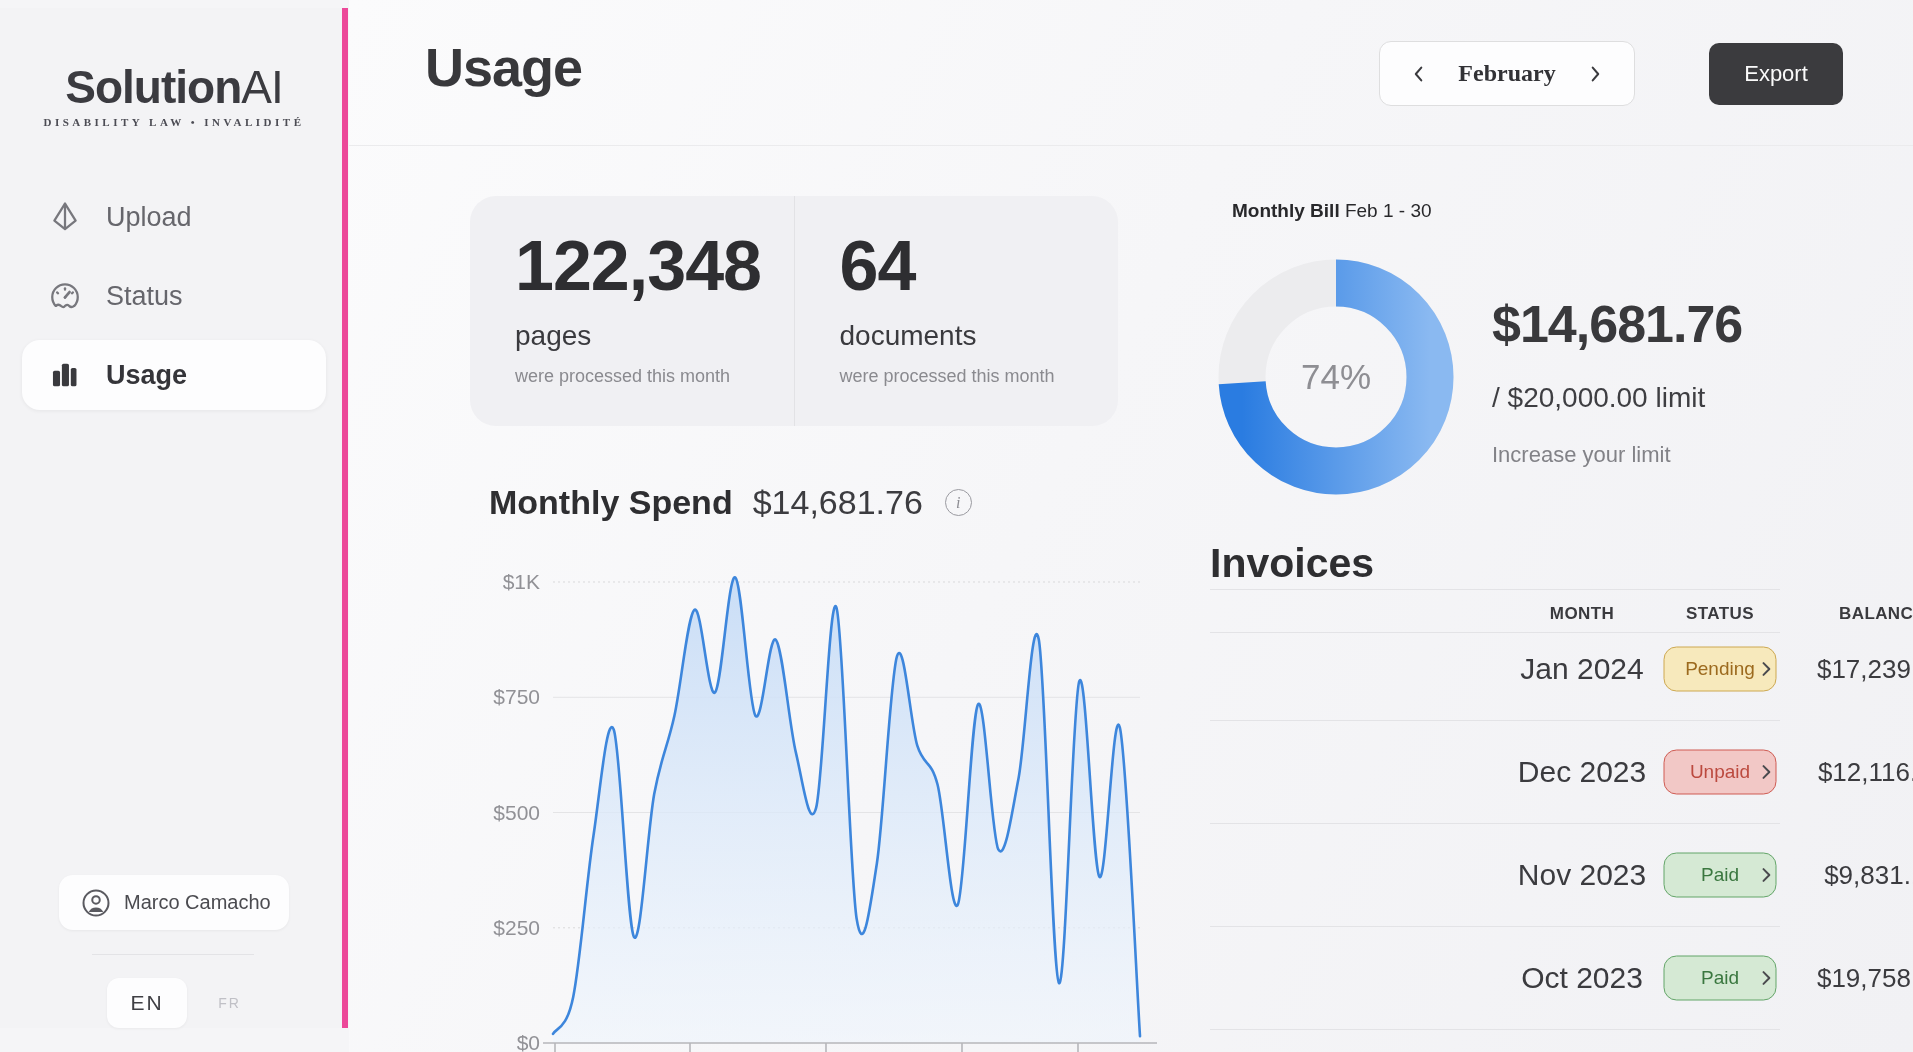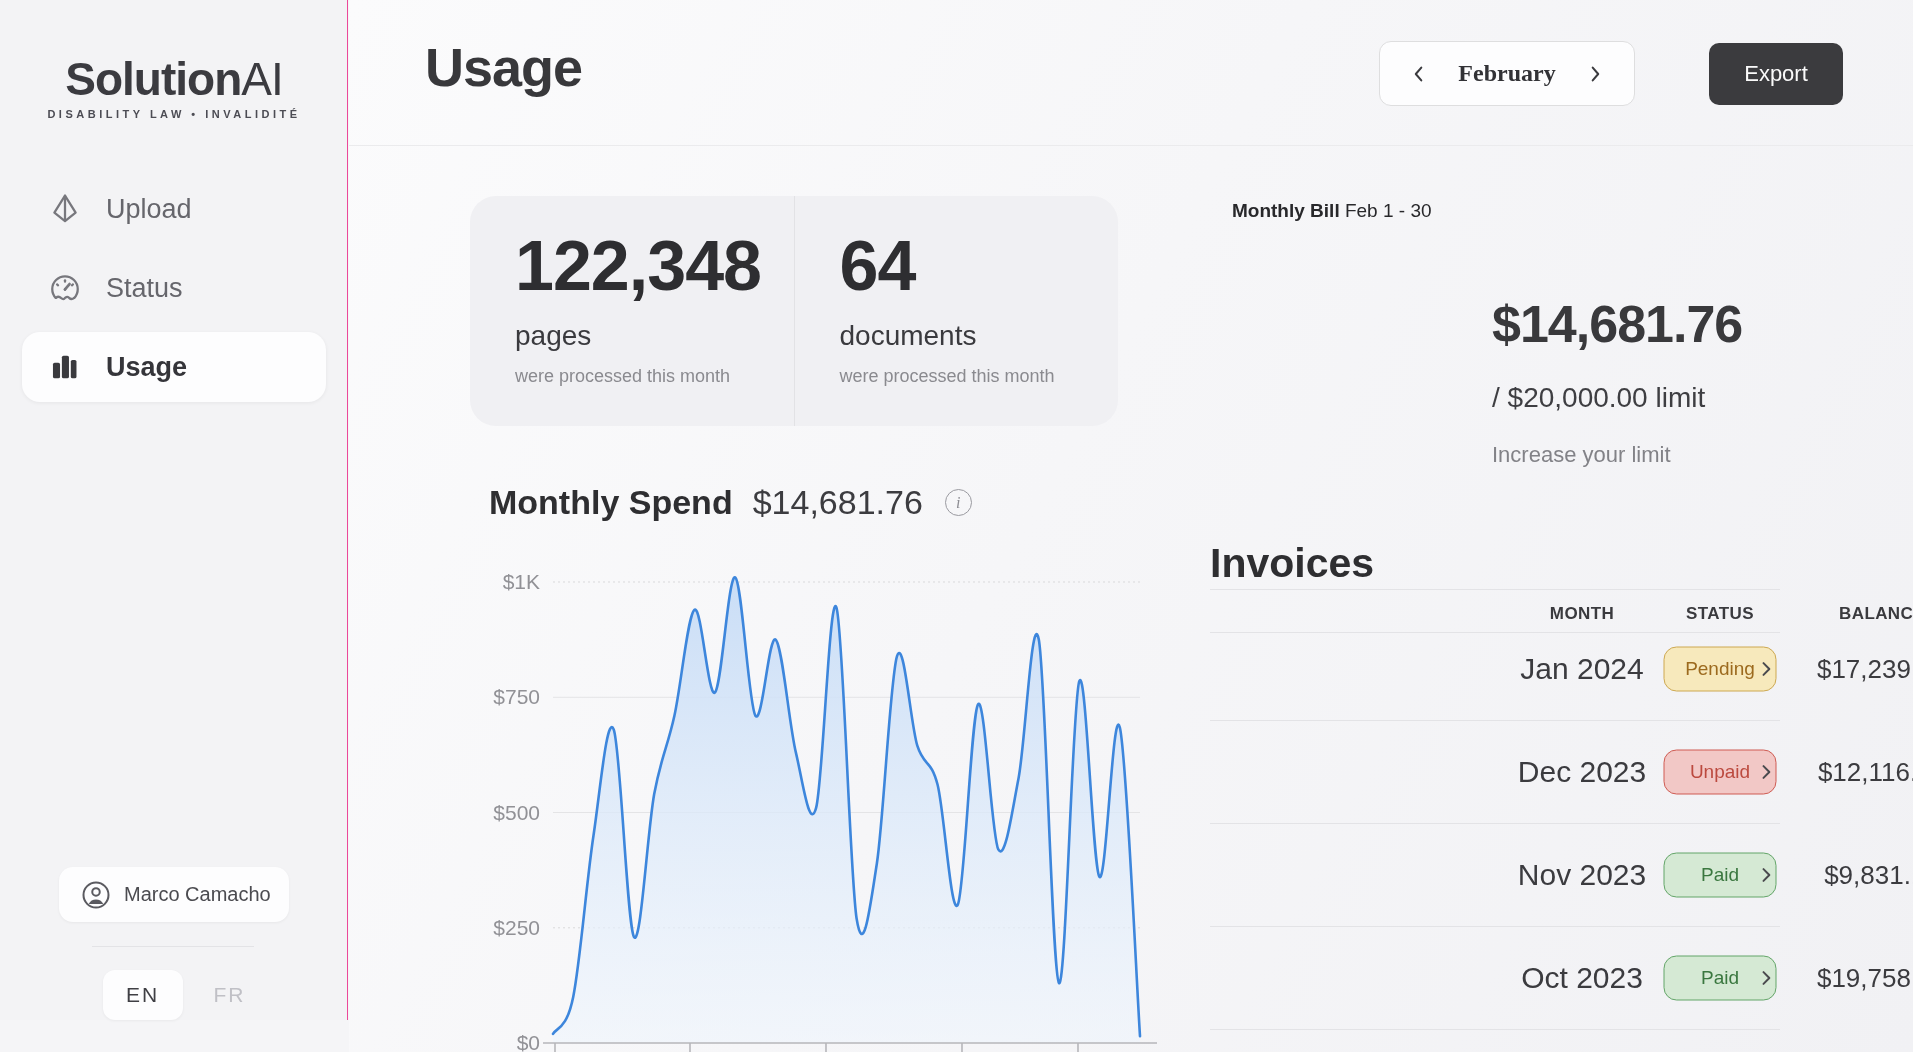--- a/index.html
+++ b/index.html
@@ -1,44 +1,44 @@
 <!DOCTYPE html>
 <html><head>
 <meta charset="utf-8">
 <style>
   * { margin:0; padding:0; box-sizing:border-box; }
   html,body { width:1913px; height:1052px; overflow:hidden;
     font-family:"Liberation Sans", sans-serif; background:#f5f5f7; color:#303032; }
 
   
-  .sidebar { position:absolute; left:0; top:0; width:348px; height:1020px;
-    background:#f3f3f5; border-right:1px solid #ec4899; }
+  .sidebar { position:absolute; left:0; top:8px; width:348px; height:1020px;
+    background:#f3f3f5; border-right:6px solid #ec4899; }
   .logo { position:absolute; left:0; top:52px; width:348px; text-align:center; }
   .logo-main { font-size:46px; letter-spacing:-1px; color:#3b3b40; }
   .logo-main .b { font-weight:800; }
   .logo-main .l { font-weight:300; }
-  .logo-tagline { margin-top:2px; font-size:11px; font-weight:700; letter-spacing:3.5px; color:#4c4c54; }
+  .logo-tagline { margin-top:2px; font-size:11px; font-weight:700; letter-spacing:3.5px; color:#4c4c54;font-family:Liberation Serif, serif; }
 
   .nav { position:absolute; left:0; top:165px; width:348px; }
   .nav-item { position:relative; height:70px; margin:9px 22px; display:flex; align-items:center;
     gap:24px; padding-left:26px; border-radius:18px; color:#66666c; cursor:pointer; }
   .nav-item .nav-label { font-size:27px; font-weight:400; }
   .nav-item.active { background:#fdfdfe; box-shadow:0 1px 4px rgba(0,0,0,0.06); color:#35353a; }
   .nav-item.active .nav-label { font-weight:700; }
   .nav-icon { width:34px; height:34px; flex:0 0 34px; display:flex; align-items:center; justify-content:center; }
 
   .user-chip { position:absolute; left:59px; top:867px; width:230px; height:55px;
     background:#fdfdfe; border-radius:14px; box-shadow:0 1px 3px rgba(0,0,0,0.05);
     display:flex; align-items:center; gap:13px; padding-left:22px; cursor:pointer; }
   .user-chip span { font-size:20px; color:#4b4b50; }
   .sidebar-divider { position:absolute; left:92px; top:946px; width:162px; height:1px; background:#e3e3e6; }
   .lang-row { position:absolute; left:0; top:970px; width:348px; display:flex; align-items:center; justify-content:center; gap:31px; }
   .lang-en { width:80px; height:50px; background:#fdfdfe; border-radius:12px; box-shadow:0 1px 3px rgba(0,0,0,0.05);
     display:flex; align-items:center; justify-content:center; font-size:21px; letter-spacing:2px; color:#3f3f44; cursor:pointer; }
-  .lang-fr { font-size:21px; letter-spacing:2px; color:#c0c0c6; cursor:pointer; }
+  .lang-fr { font-size:14px; letter-spacing:2px; color:#c0c0c6; cursor:pointer; }
 
   
   .main { position:absolute; left:349px; top:0; width:1564px; height:1052px;
     background:linear-gradient(118deg,#fbfbfc 0%,#f6f6f8 45%,#f1f1f4 100%); }
   .header { position:absolute; left:0; top:0; width:1564px; height:146px; border-bottom:1px solid #ebebed; }
   .page-title { position:absolute; left:76px; top:36px; font-size:54px; font-weight:800; letter-spacing:-1px; color:#38383b; }
   .month-selector { position:absolute; left:1030px; top:41px; width:256px; height:65px;
     background:#fdfdfe; border:1px solid #dededf; border-radius:12px;
     display:flex; align-items:center; justify-content:space-between; padding:8px 24px;font-family:Liberation Serif, serif; }
   .month-label { font-size:24px; font-weight:600; color:#323236; }
@@ -226,20 +226,33 @@
       <line x1="371" y1="478" x2="371" y2="487" stroke="#b6b6ba" stroke-width="1.6"></line>
       <line x1="507" y1="478" x2="507" y2="487" stroke="#b6b6ba" stroke-width="1.6"></line>
       <line x1="623" y1="478" x2="623" y2="487" stroke="#b6b6ba" stroke-width="1.6"></line>
     </svg>
 
   <div class="bill-label">
     <span class="b">Monthly Bill</span>
     <span> </span>
     <span>Feb 1 - 30</span>
   </div>
+  <div class="donut-wrap">
+    <svg width="240" height="240" viewBox="0 0 240 240">
+      <defs>
+        <linearGradient id="donutGrad" x1="0" y1="0" x2="0" y2="1">
+          <stop offset="0" stop-color="#2a7ce1"></stop>
+            <stop offset="1" stop-color="#8ab9f1"></stop>
+        </linearGradient>
+      </defs>
+      <circle cx="120" cy="120" r="94" fill="none" stroke="#ececee" stroke-width="47"></circle>
+      <circle id="donut-value" cx="120" cy="120" r="94" fill="none" stroke="url(#donutGrad)" stroke-width="47" pathLength="100" transform="rotate(-90 120 120)" stroke-dasharray="74 26"></circle>
+    </svg>
+    <div class="donut-center">74%</div>
+  </div>
   <div class="bill-amount">$14,681.76</div>
   <div class="bill-limit">/ $20,000.00 limit</div>
   <a class="bill-increase">Increase your limit</a>
 
   <div class="invoices-title">Invoices</div>
   <div class="inv-hairline" style="top:589px"></div>
   <div class="inv-headrow">
     <span class="inv-col col-month">MONTH</span>
     <span class="inv-col col-status">STATUS</span>
     <span class="inv-col col-balance">BALANCE</span>

